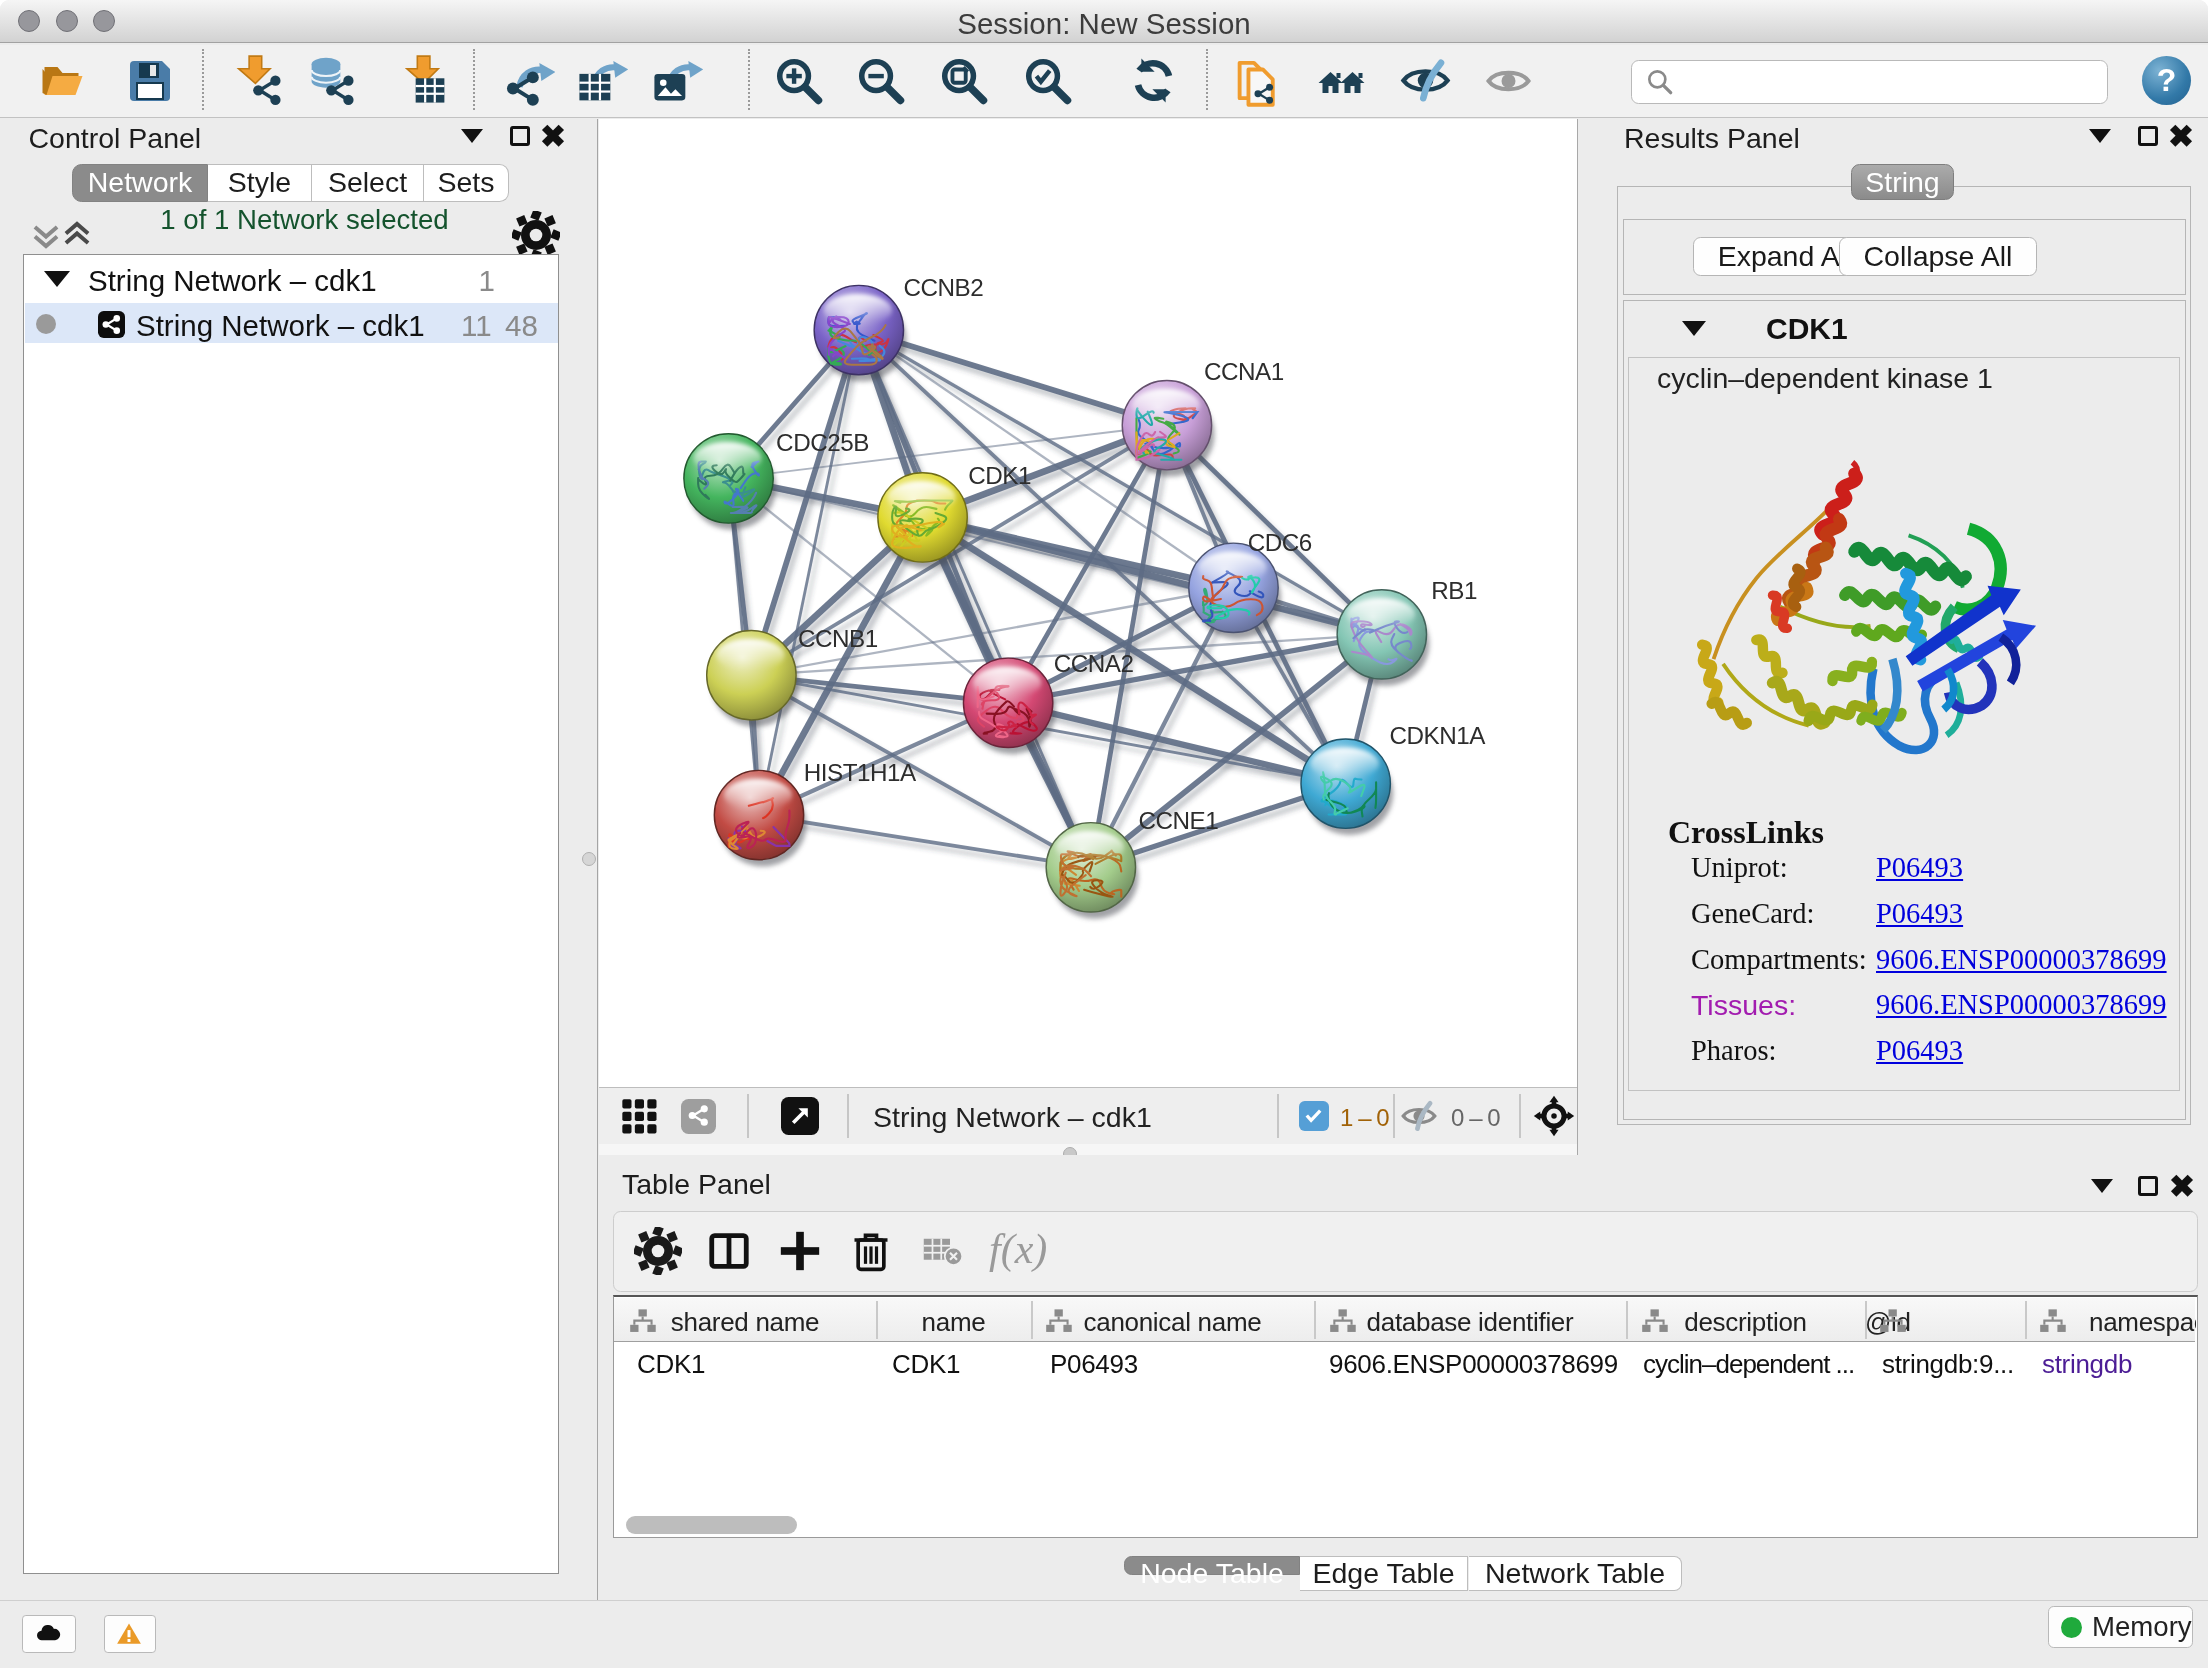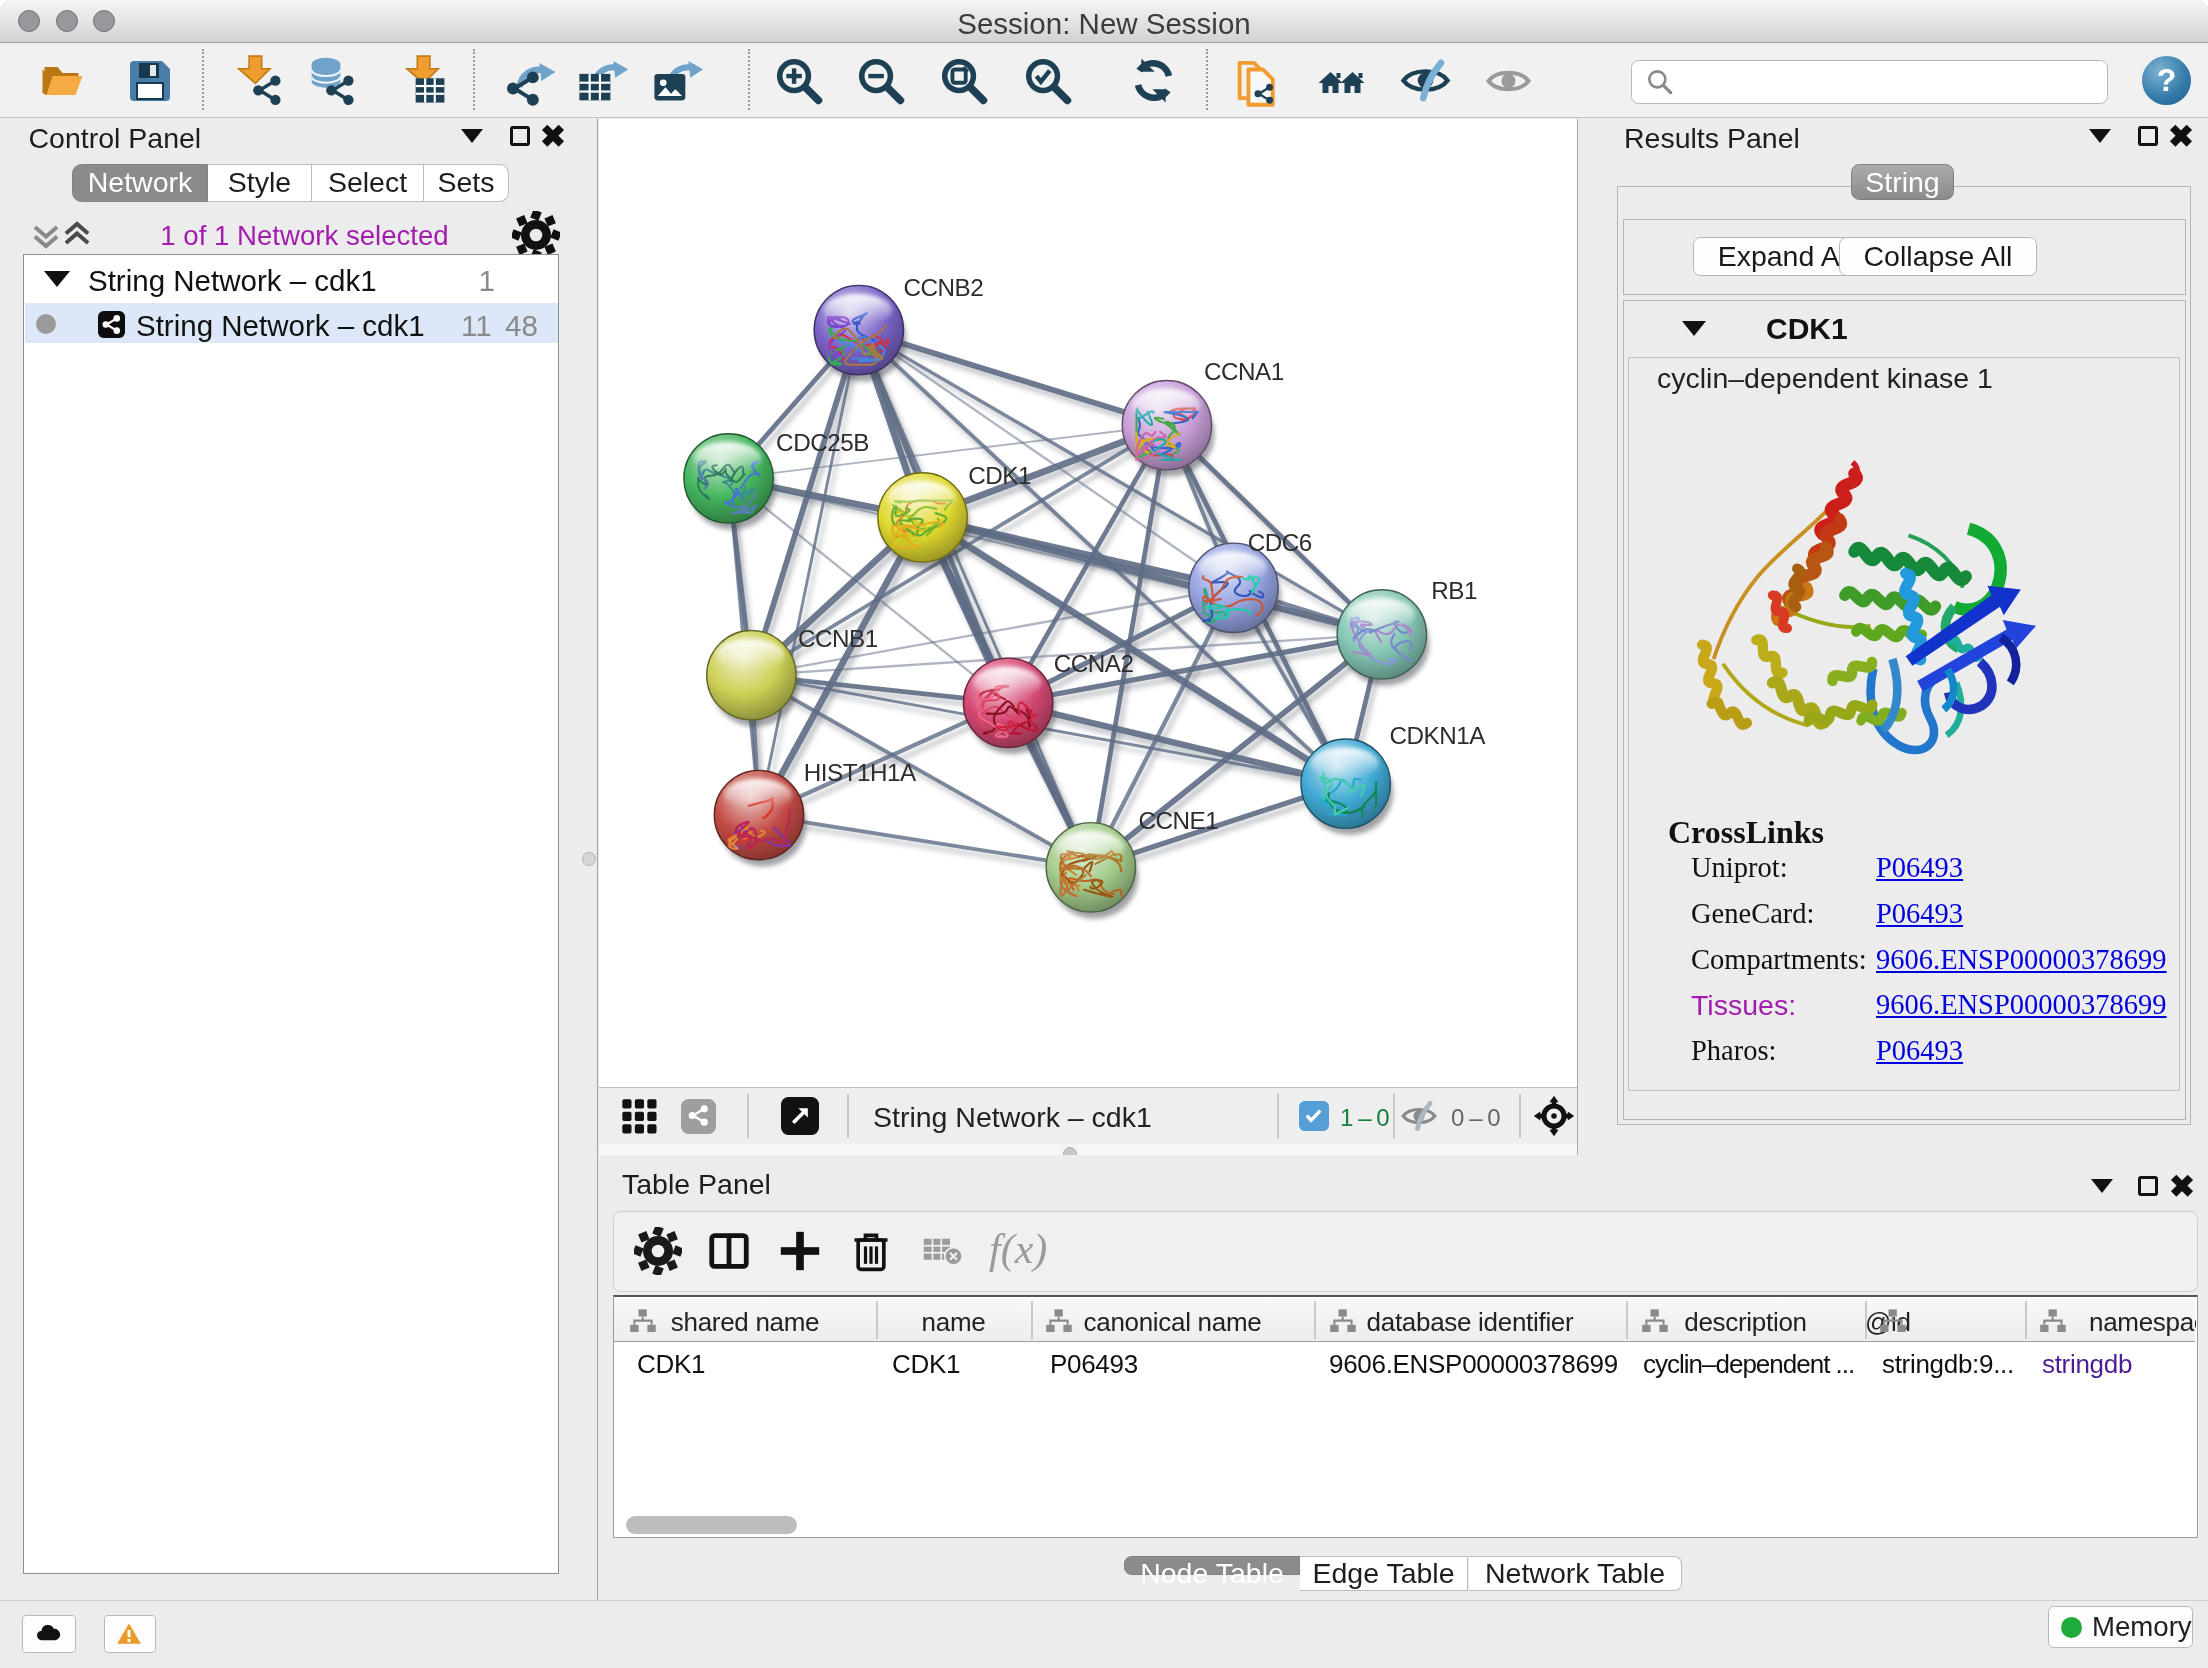--- a/index.html
+++ b/index.html
@@ -201,21 +201,21 @@
 <div class="tab" style="left:312px;top:164px;width:112px;border-left:none;">Select</div>
 <div class="tab" style="left:424px;top:164px;width:85px;border-radius:0 9.5px 9.5px 0;border-left:none;">Sets</div>
 <svg style="position:absolute;left:27px;top:216px" width="38" height="38" viewBox="0 0 48 48">
       <path d="M10,14 l14,12 14,-12" fill="none" stroke="#8a8a8a" stroke-width="5"></path>
       <path d="M10,26 l14,12 14,-12" fill="none" stroke="#8a8a8a" stroke-width="5"></path>
     </svg>
 <svg style="position:absolute;left:58px;top:216px" width="38" height="38" viewBox="0 0 48 48">
       <path d="M10,34 l14,-12 14,12" fill="none" stroke="#4a4a4a" stroke-width="5"></path>
       <path d="M10,22 l14,-12 14,12" fill="none" stroke="#4a4a4a" stroke-width="5"></path>
     </svg>
-<div class="abs" style="left:124px;top:220px;width:361px;text-align:center;font-size:27.6px;color:#a21caf">1 of 1 Network selected</div>
+<div class="abs" style="left:124px;top:204px;width:361px;text-align:center;font-size:27.6px;color:#14532d">1 of 1 Network selected</div>
 <svg style="position:absolute;left:512px;top:211px" width="48" height="48" viewBox="0 0 48 48">
       <rect x="39.6" y="19.6" width="8.8" height="8.8" fill="#111" transform="rotate(22.5 44.0 24.0)"></rect>
       <rect x="33.74213562373095" y="33.74213562373095" width="8.8" height="8.8" fill="#111" transform="rotate(67.5 38.14213562373095 38.14213562373095)"></rect>
       <rect x="19.6" y="39.6" width="8.8" height="8.8" fill="#111" transform="rotate(112.5 24.0 44.0)"></rect>
       <rect x="5.45786437626905" y="33.74213562373095" width="8.8" height="8.8" fill="#111" transform="rotate(157.5 9.85786437626905 38.14213562373095)"></rect>
       <rect x="-0.40000000000000036" y="19.6" width="8.8" height="8.8" fill="#111" transform="rotate(202.5 4.0 24.000000000000004)"></rect>
       <rect x="5.457864376269045" y="5.45786437626905" width="8.8" height="8.8" fill="#111" transform="rotate(247.5 9.857864376269045 9.85786437626905)"></rect>
       <rect x="19.599999999999994" y="-0.40000000000000036" width="8.8" height="8.8" fill="#111" transform="rotate(292.5 23.999999999999996 4.0)"></rect>
       <rect x="33.74213562373095" y="5.457864376269045" width="8.8" height="8.8" fill="#111" transform="rotate(337.5 38.14213562373095 9.857864376269045)"></rect>
       <circle cx="24" cy="24" r="15" fill="#111"></circle>
@@ -566,21 +566,21 @@
       <line x1="10" y1="38" x2="34" y2="14" stroke="#fff" stroke-width="7"></line>
       <path d="M20,10 h18 v18 z" fill="#fff"></path>
     </svg>
 <div class="abs" style="left:847px;top:1094px;width:1.9px;height:44px;background:#c6c6c6"></div>
 <div class="abs" style="left:873px;top:1101px;font-size:28.5px;color:#222">String Network – cdk1</div>
 <div class="abs" style="left:1277px;top:1094px;width:1.9px;height:44px;background:#c6c6c6"></div>
 <div class="abs" style="left:1299px;top:1101px;width:29.5px;height:29.5px;background:#559fd6;border-radius:5.7px"></div>
 <svg style="position:absolute;left:1302px;top:1104px" width="23" height="23" viewBox="0 0 48 48">
       <path d="M10,24 l9,10 L38,14" fill="none" stroke="#fff" stroke-width="7"></path>
     </svg>
-<div class="abs" style="left:1340px;top:1104px;font-size:24px;color:#15803d">1 – 0</div>
+<div class="abs" style="left:1340px;top:1104px;font-size:24px;color:#a16207">1 – 0</div>
 <div class="abs" style="left:1393px;top:1094px;width:1.9px;height:44px;background:#c6c6c6"></div>
 <svg style="position:absolute;left:1400px;top:1097px" width="38" height="38" viewBox="0 0 48 48">
       <path d="M4,24 C12,13 36,13 44,24 C36,35 12,35 4,24 z" fill="none" stroke="#8a8a8a" stroke-width="4"></path>
       <circle cx="24" cy="24" r="7" fill="#8a8a8a"></circle>
       <path d="M38,8 C28,20 24,30 22,40" fill="none" stroke="#aab8c4" stroke-width="6" stroke-linecap="round"></path>
     </svg>
 <div class="abs" style="left:1451px;top:1104px;font-size:24px;color:#666">0 – 0</div>
 <div class="abs" style="left:1519px;top:1094px;width:1.9px;height:44px;background:#c6c6c6"></div>
 <svg style="position:absolute;left:1532px;top:1094px" width="44" height="44" viewBox="0 0 48 48">
       <circle cx="24" cy="24" r="11" fill="none" stroke="#111" stroke-width="5.5"></circle>

